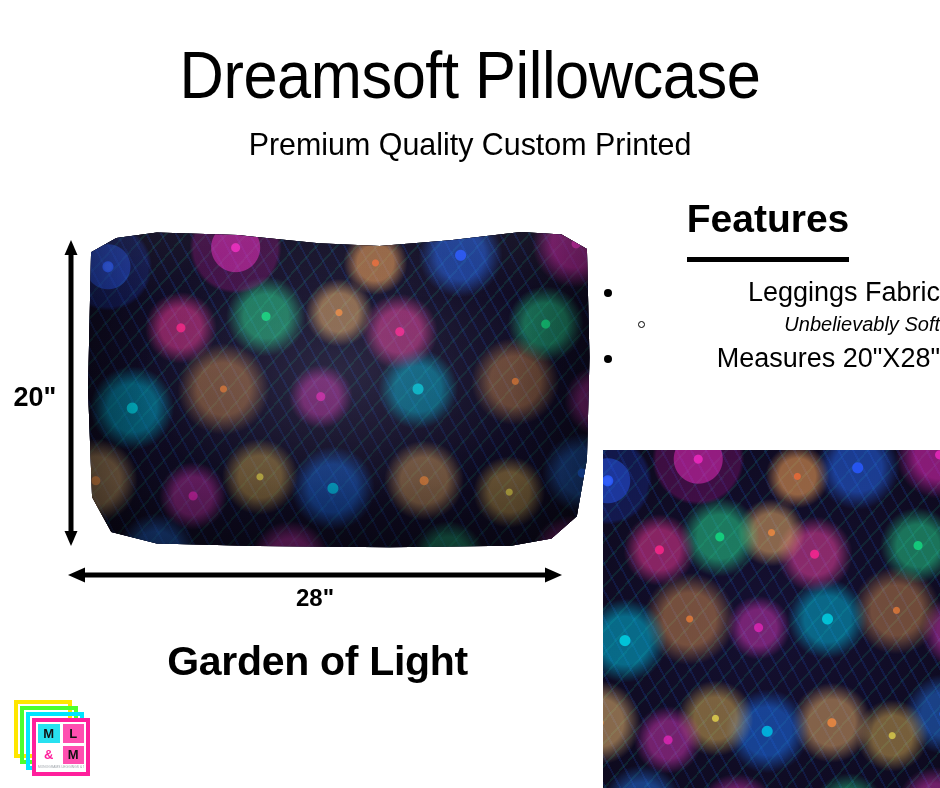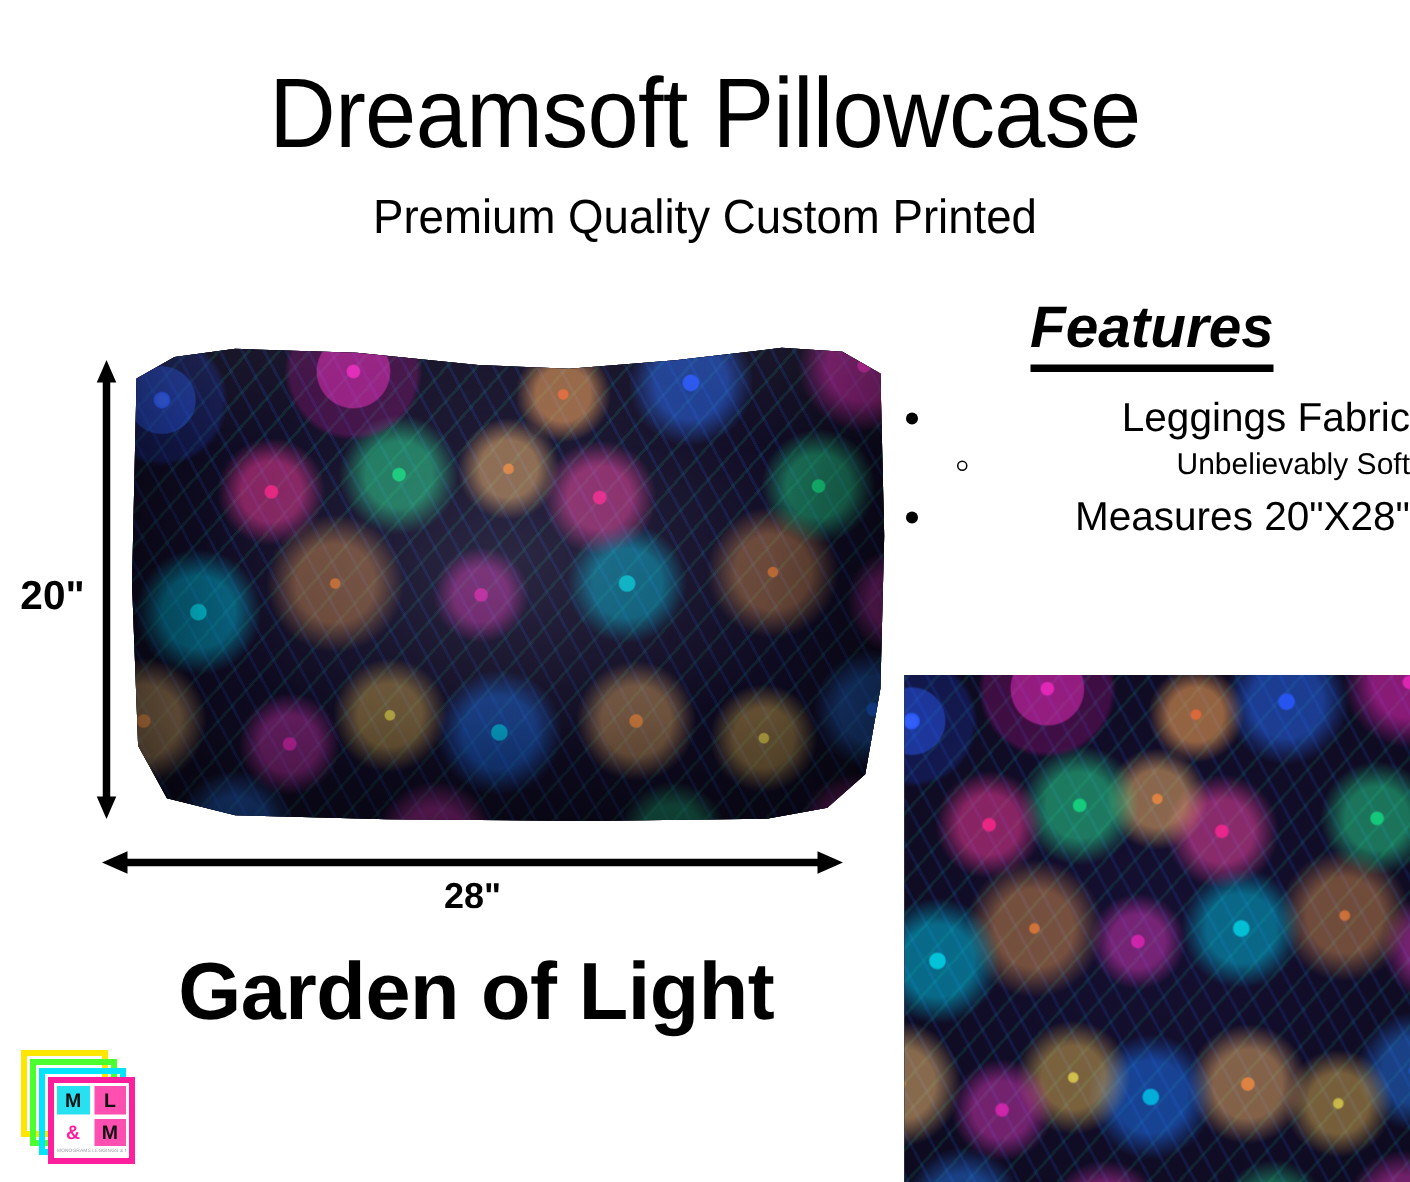--- a/index.html
+++ b/index.html
@@ -149,21 +149,21 @@
     font-size: 24px;
     font-weight: bold;
     line-height: 30px;
   }
   #pattern-name {
     position: absolute;
     left: 40px;
     top: 636px;
     width: 555px;
     text-align: center;
-    font-size: 54px;
+    font-size: 41px;
     font-weight: bold;
     line-height: 50px;
     letter-spacing: -0.3px;
   }
 
   
   #features {
     position: absolute;
     left: 596px;
     top: 196px;
@@ -172,22 +172,21 @@
   #features-heading {
     text-align: center;
     font-size: 39px;
     font-weight: bold;
     line-height: 46px;
     padding-bottom: 2px;
   }
   #features-heading span.ul {
     display: inline-block;
     border-bottom: 5px solid #000;
-    padding-bottom: 1px;
-    font-style: italic;
+    padding-bottom: 15px;
   }
   #features-list {
     margin: 10px 0 0 0;
     padding: 0;
     list-style: none;
     text-align: right;
   }
   #features-list > li {
     position: relative;
     padding-left: 30px;
@@ -211,20 +210,21 @@
     margin: 0;
     padding: 0;
     list-style: none;
   }
   ul.sub > li {
     position: relative;
     padding-left: 36px;
     font-size: 20px;
     font-weight: 300;
     line-height: 29px;
+    font-style: italic;
   }
   ul.sub > li::before {
     content: "";
     position: absolute;
     left: 12px;
     top: 11px;
     width: 7px;
     height: 7px;
     border-radius: 50%;
     border: 1.6px solid #000;

